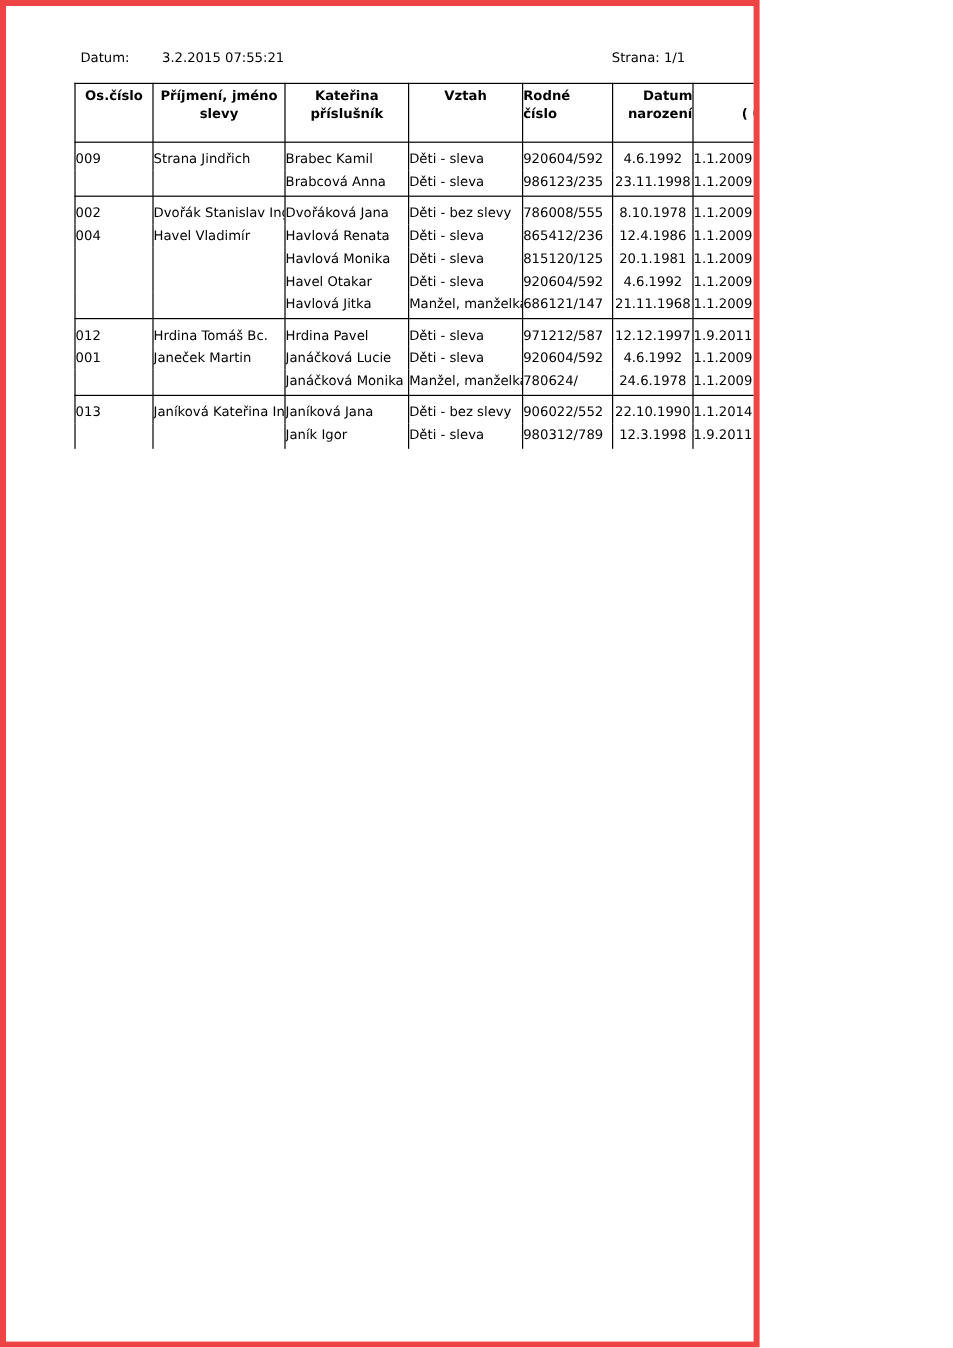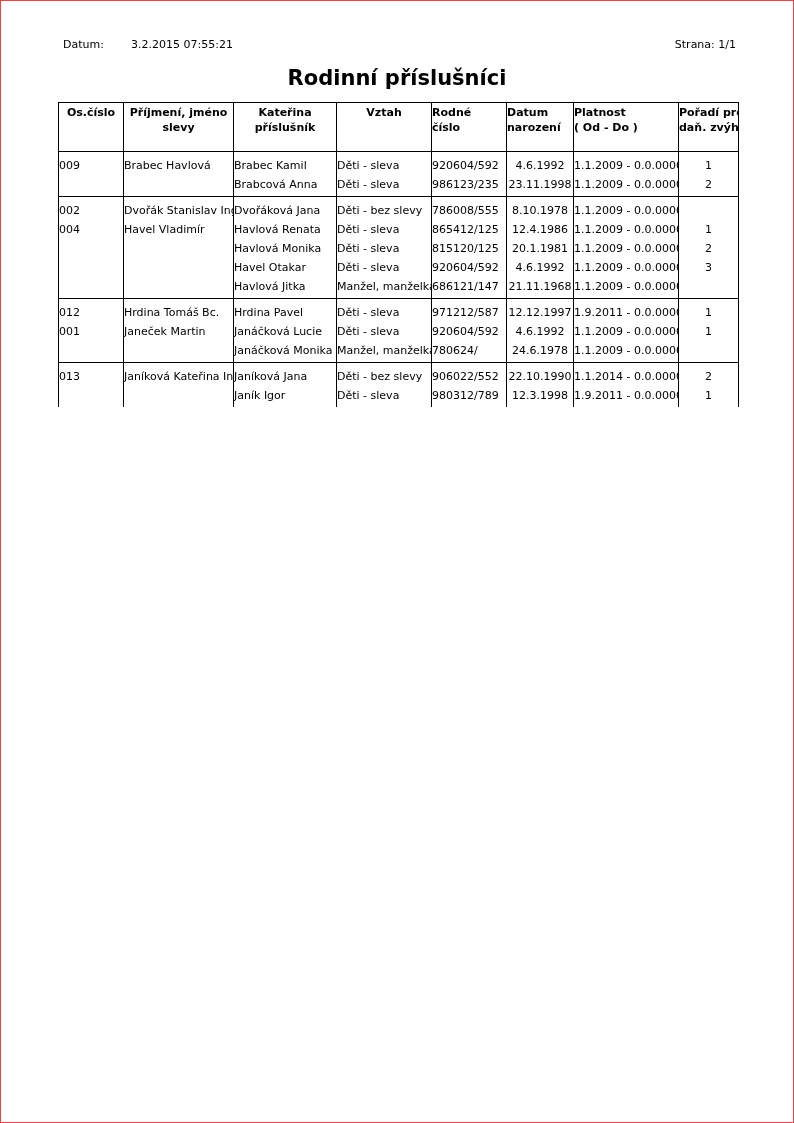--- a/index.html
+++ b/index.html
@@ -1,24 +1,24 @@
 <!DOCTYPE html>
 <html><head>
 <meta charset="utf-8">
 <style>
   html, body {
     margin: 0;
     padding: 0;
     background: #ffffff;
   }
   .page {
-    width: 794px;
+    width: 633px;
     height: 1123px;
     box-sizing: border-box;
-    border: 1px solid #ef4444;
+    border: 5px solid #ef4444;
     background: #ffffff;
     color: #000000;
     font-family: "DejaVu Sans", "Liberation Sans", sans-serif;
     overflow: hidden;
     position: relative;
   }
   
   .info {
     display: flex;
     justify-content: space-between;
@@ -74,38 +74,37 @@
   .c1 { padding-left: 4px; }
   .c2 { padding-left: 4px; }
   .c3 { padding-left: 4px; }
   .c4 { padding-left: 6px; }
   .c5 { text-align: center; padding-right: 1px; }
   .c6 { padding-left: 1px; }
   .c7 { text-align: center; }
   th.c0 { text-align: center; padding-left: 0; }
   th.c1, th.c2, th.c3 { text-align: center; }
   th.c4 { text-align: left; padding-left: 10px; }
-  th.c5, th.c6, th.c7 { text-align: left; padding-left: 0; padding-right: 0; }
+  th.c5, th.c6, th.c7 { text-align: right; padding-left: 0; padding-right: 0; }
 </style>
 </head>
 <body>
 
 <div class="page">
 
   <div class="info">
     <div>
       <div class="info-row">
         <span class="info-label">Datum:</span>
         <span>3.2.2015 07:55:21</span>
       </div>
     </div>
     <div class="strana">Strana: 1/1</div>
   </div>
 
-  <div class="title">Rodinní příslušníci</div>
 
   <table class="report">
     <colgroup>
       <col style="width:65px">
         <col style="width:110px">
         <col style="width:103px">
         <col style="width:95px">
       <col style="width:75px">
         <col style="width:67px">
         <col style="width:105px">
@@ -142,21 +141,21 @@
           <th class="c7">
             <div>Pořadí pro</div>
             <div>daň. zvýh.</div>
           </th>
         </tr>
     </thead>
 
   <tbody>
         <tr>
           <td class="c0">009</td>
-          <td class="c1">Brabec Havlová</td>
+          <td class="c1">Strana Jindřich</td>
           <td class="c2">Brabec Kamil</td>
           <td class="c3">Děti - sleva</td>
           <td class="c4">920604/592</td>
           <td class="c5">4.6.1992</td>
           <td class="c6">1.1.2009 - 0.0.0000</td>
           <td class="c7">1</td>
         </tr>
         <tr>
           <td class="c0"></td>
           <td class="c1"></td>
@@ -177,21 +176,21 @@
           <td class="c4">786008/555</td>
           <td class="c5">8.10.1978</td>
           <td class="c6">1.1.2009 - 0.0.0000</td>
           <td class="c7"></td>
         </tr>
         <tr>
           <td class="c0">004</td>
           <td class="c1">Havel Vladimír</td>
           <td class="c2">Havlová Renata</td>
           <td class="c3">Děti - sleva</td>
-          <td class="c4">865412/125</td>
+          <td class="c4">865412/236</td>
           <td class="c5">12.4.1986</td>
           <td class="c6">1.1.2009 - 0.0.0000</td>
           <td class="c7">1</td>
         </tr>
         <tr>
           <td class="c0"></td>
           <td class="c1"></td>
           <td class="c2">Havlová Monika</td>
           <td class="c3">Děti - sleva</td>
           <td class="c4">815120/125</td>

